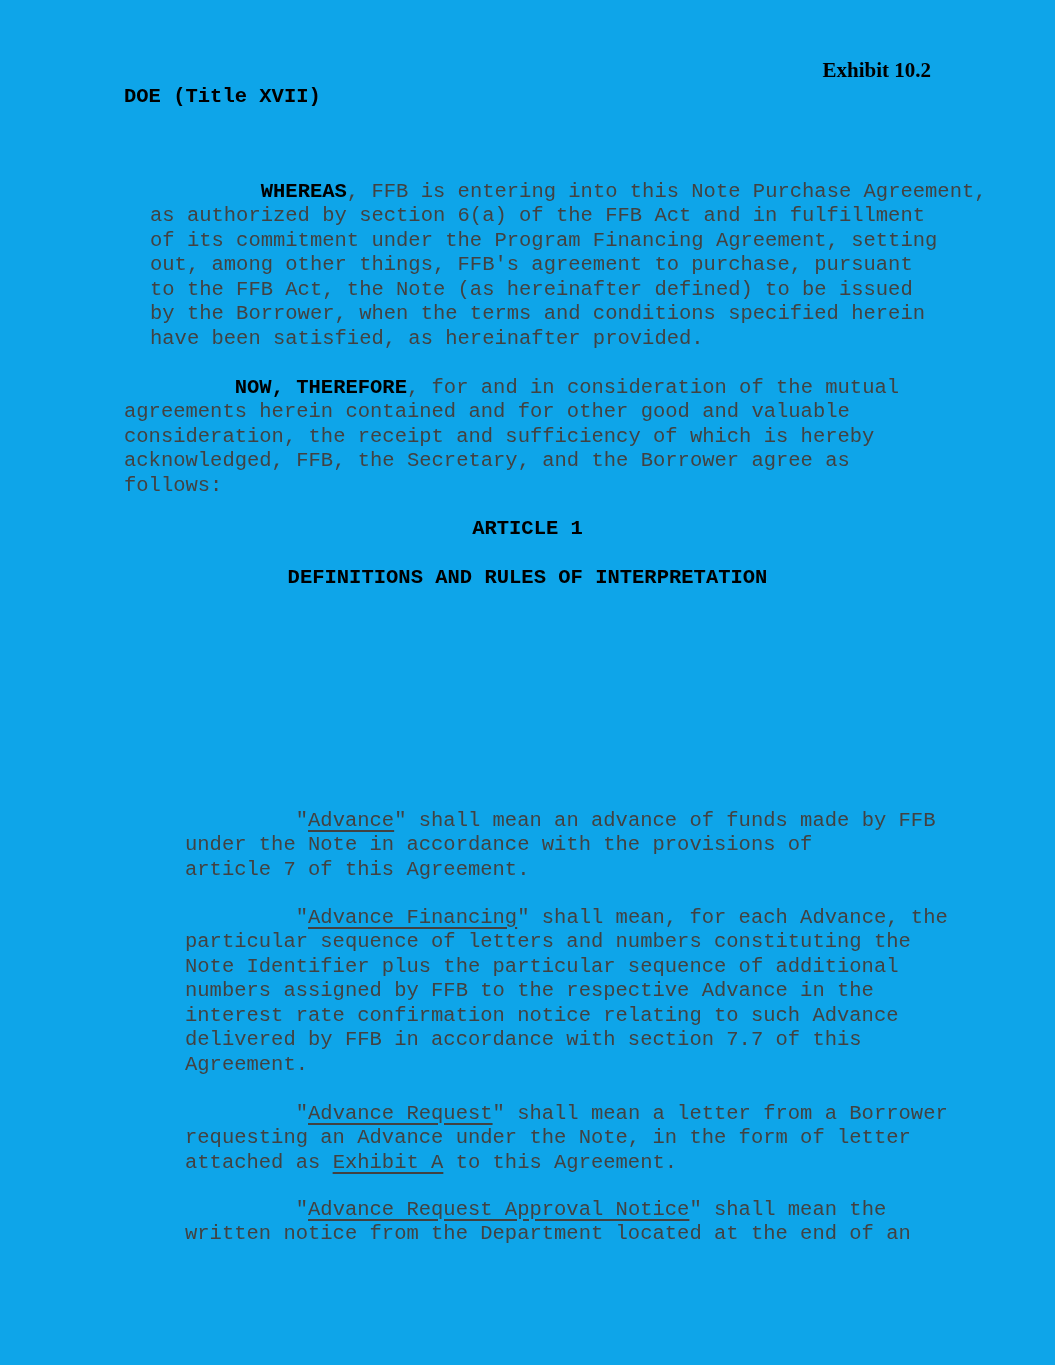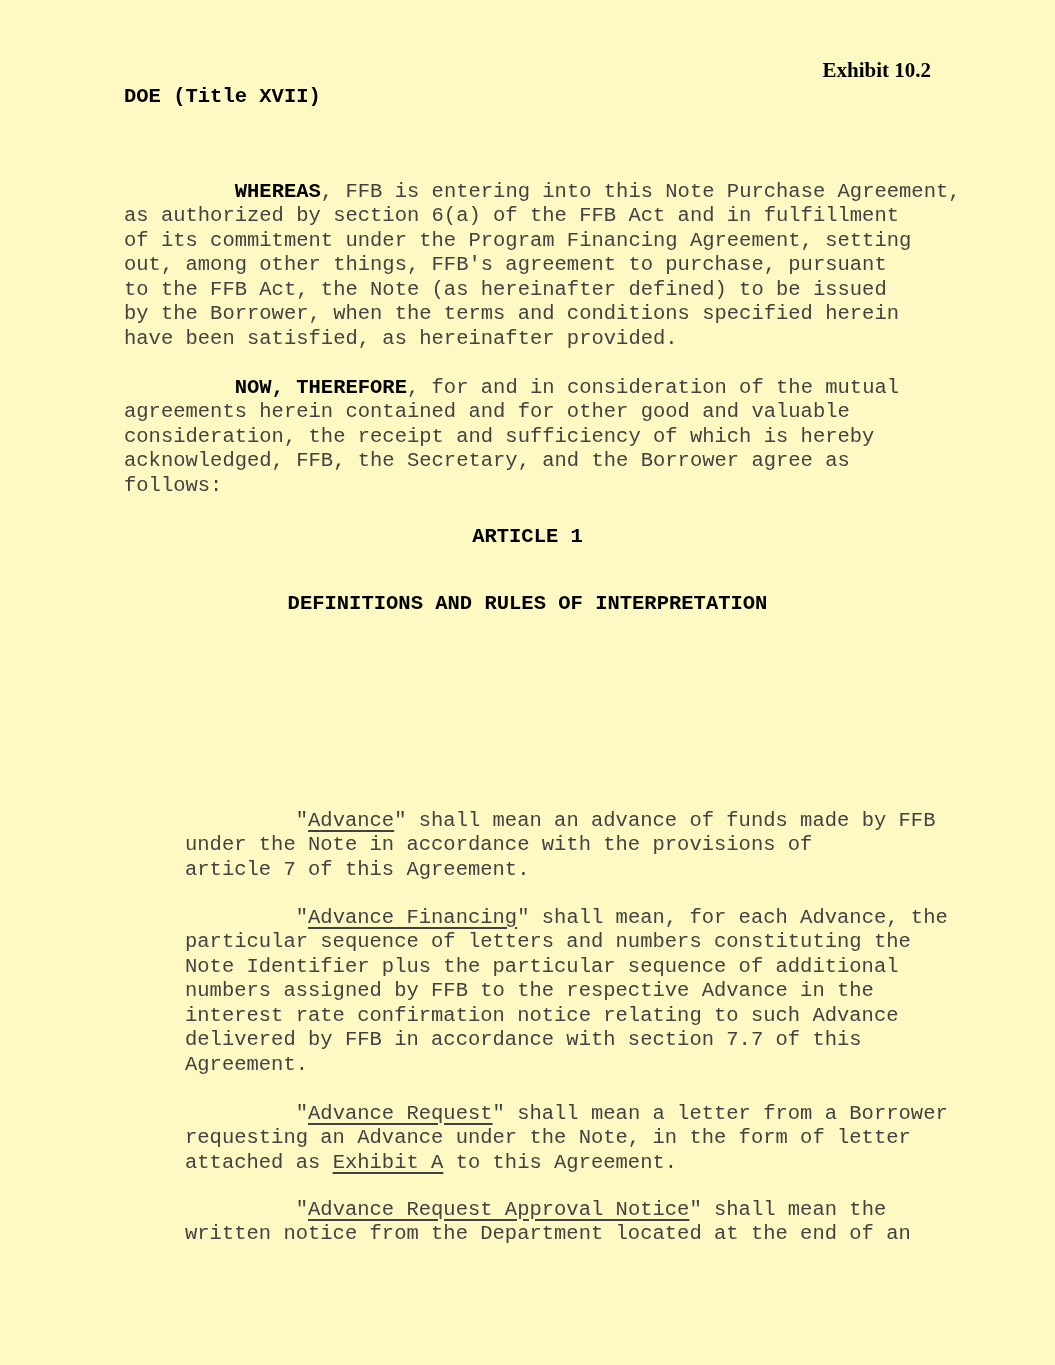--- a/index.html
+++ b/index.html
@@ -4,21 +4,21 @@
 <style>
   html, body {
     margin: 0;
     padding: 0;
     background: #ffffff;
   }
   .page {
     position: relative;
     width: 1055px;
     height: 1365px;
-    background: #fef9c3;
+    background: #0ea5e9;
     font-family: "Liberation Mono", "DejaVu Sans Mono", monospace;
     font-size: 20.5px;
     line-height: 24.5px;
     color: #424242;
     overflow: hidden;
   }
   .block {
     position: absolute;
     white-space: pre;
   }
@@ -46,41 +46,41 @@
 <body>
 
 <div class="page">
 
   <div class="block left-col right-al exhibit" style="top: 58px;">Exhibit 10.2</div>
 
   <div class="block left-col header-row" style="top: 85px;">
     <span>DOE (Title XVII)</span>
   </div>
 
-  <div class="block left-col" style="top: 155px;">
+  <div class="block left-col" style="top: 155px; margin-left: 26px;">
     <span>     </span><span class="b">WHEREAS</span><span>, FFB is entering into this Note Purchase Agreement,
 as authorized by section 6(a) of the FFB Act and in fulfillment
 of its commitment under the Program Financing Agreement, setting
 out, among other things, FFB's agreement to purchase, pursuant
 to the FFB Act, the Note (as hereinafter defined) to be issued
 by the Borrower, when the terms and conditions specified herein
 have been satisfied, as hereinafter provided.</span>
   </div>
 
   <div class="block left-col" style="top: 351px;">
     <span>     </span><span class="b">NOW, THEREFORE</span><span>, for and in consideration of the mutual
 agreements herein contained and for other good and valuable
 consideration, the receipt and sufficiency of which is hereby
 acknowledged, FFB, the Secretary, and the Borrower agree as
 follows:</span>
   </div>
 
-  <div class="block left-col centered b" style="top: 517px; margin-top: 8px;">ARTICLE 1</div>
+  <div class="block left-col centered b" style="top: 517px;">ARTICLE 1</div>
 
-  <div class="block left-col centered b" style="top: 592px;">DEFINITIONS AND RULES OF INTERPRETATION</div>
+  <div class="block left-col centered b" style="top: 566px;">DEFINITIONS AND RULES OF INTERPRETATION</div>
 
 
 
   <div class="block def-col" style="top: 784px;">
     <span>     "</span><span class="u">Advance</span><span>" shall mean an advance of funds made by FFB
 under the Note in accordance with the provisions of
 article 7 of this Agreement.</span>
   </div>
 
   <div class="block def-col" style="top: 881px;">

